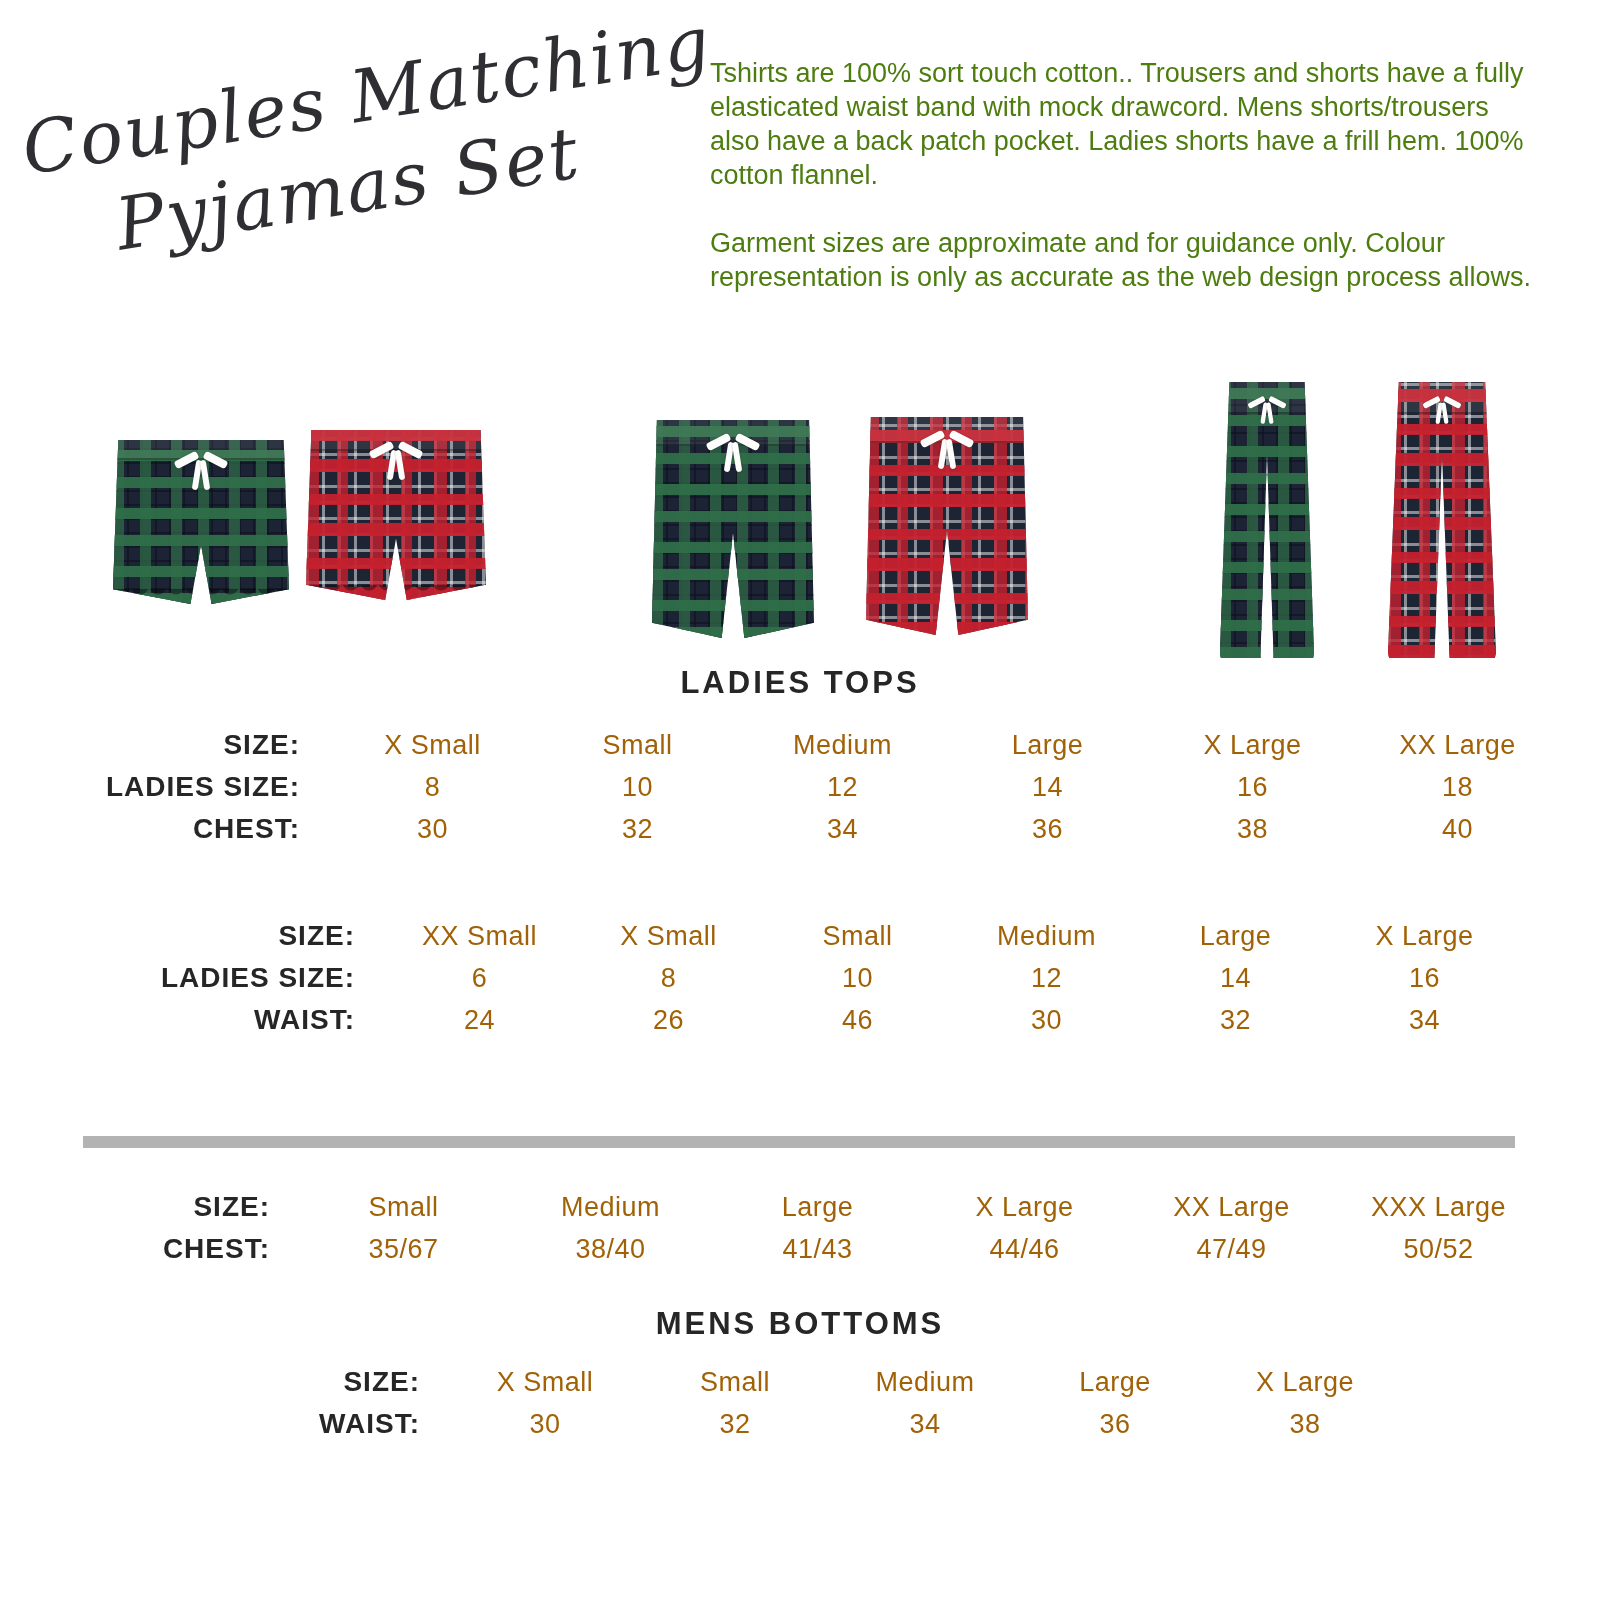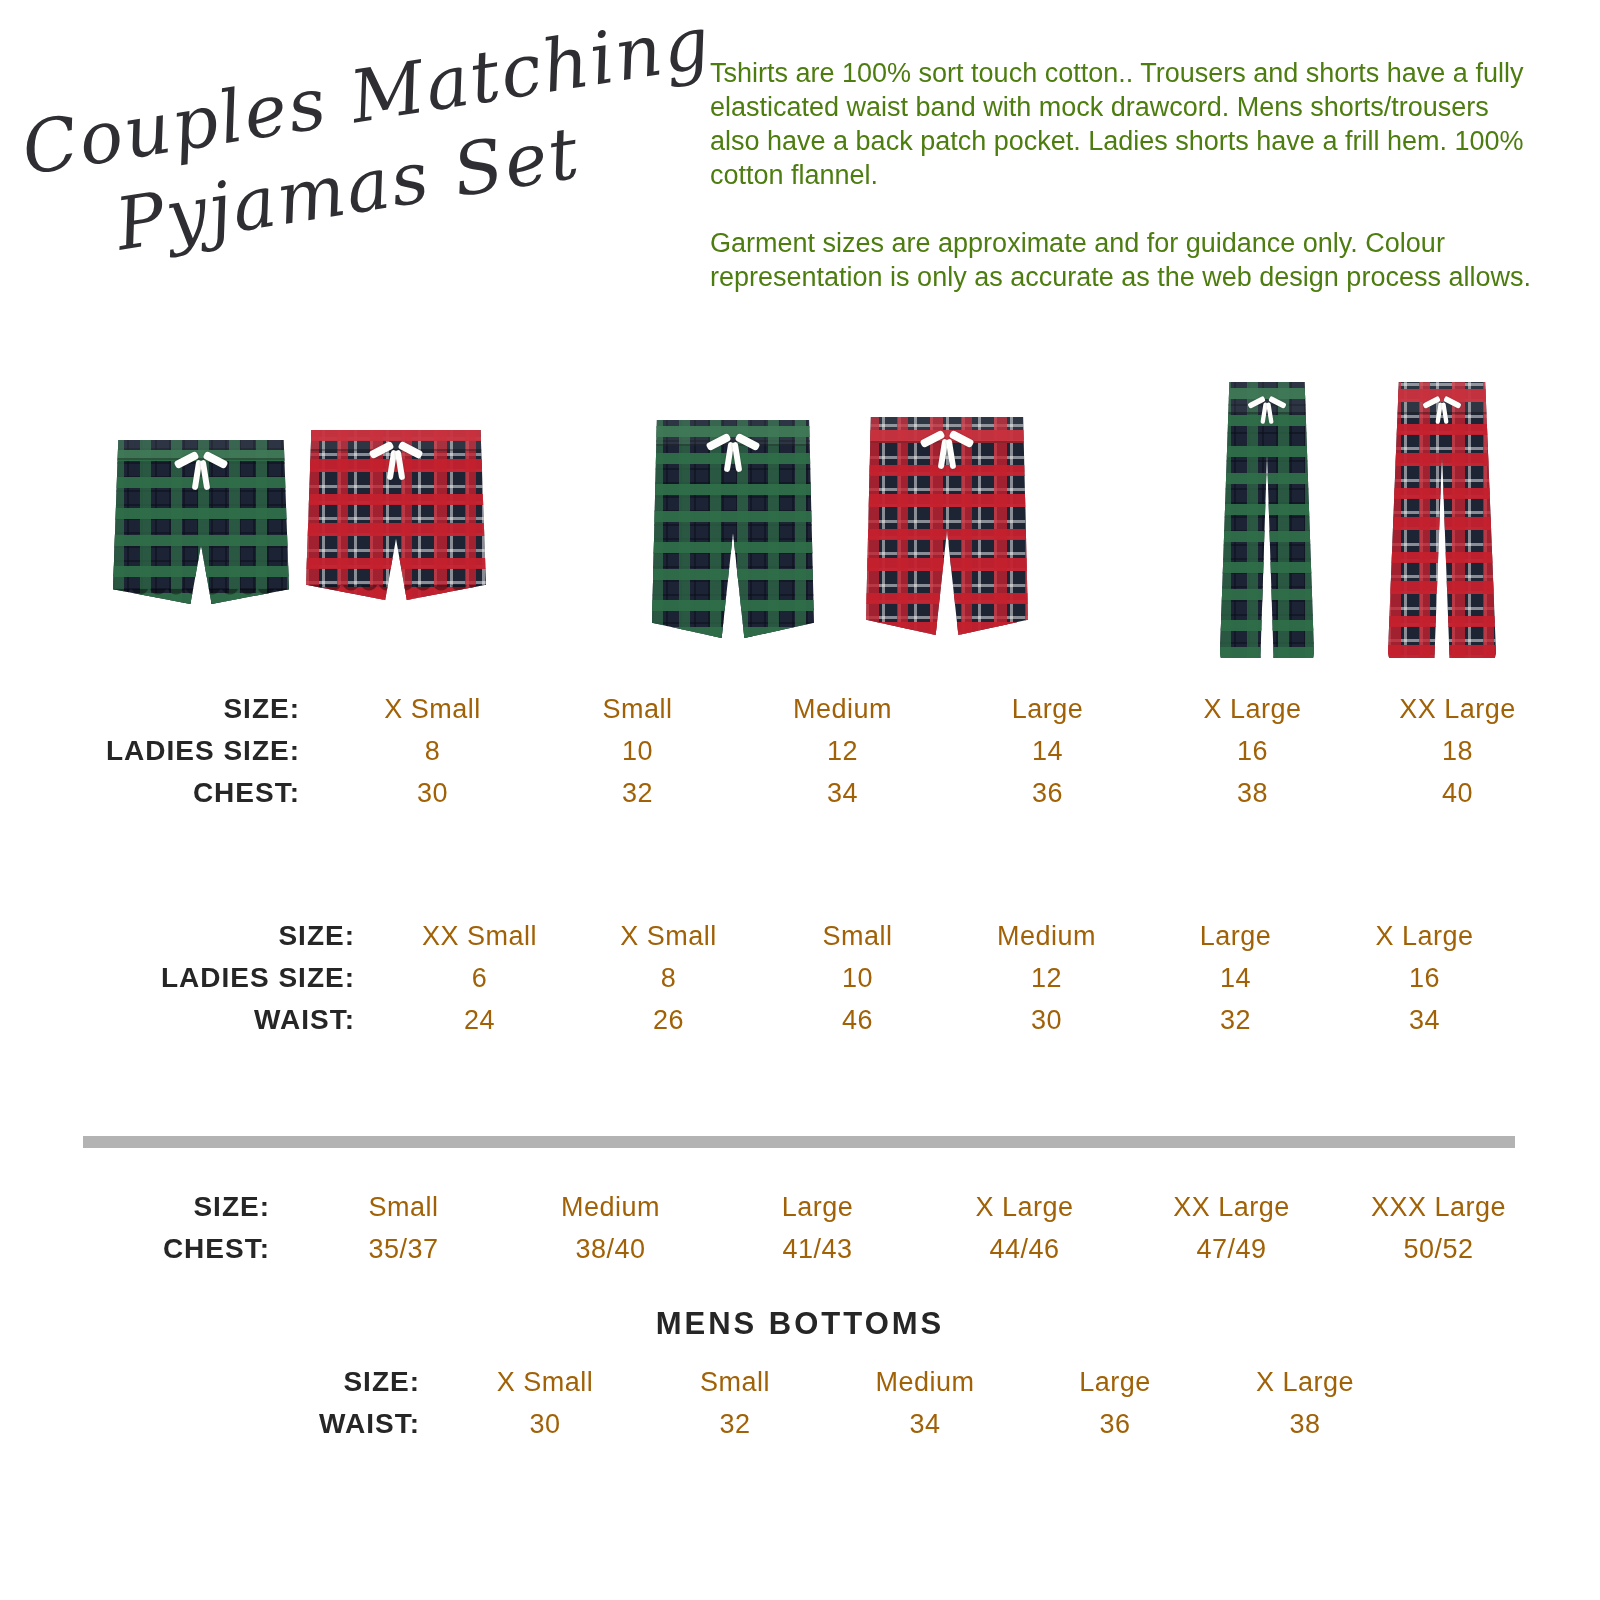--- a/index.html
+++ b/index.html
@@ -149,20 +149,21 @@
   <div class="fabric tartan-red clip-trousers"></div>
   <span class="bow">
       <i class="ll"></i>
       <i class="lr"></i>
       <i class="tl"></i>
       <i class="tr"></i>
     </span>
 </div>
 
 <section class="tbl t-lt">
+  <h2 class="tbl-title">LADIES TOPS</h2>
   <div class="grid">
     <div class="trow">
       <div class="lbl">SIZE:</div>
       <div class="val">X Small</div>
       <div class="val">Small</div>
       <div class="val">Medium</div>
       <div class="val">Large</div>
       <div class="val">X Large</div>
       <div class="val">XX Large</div>
     </div>
@@ -227,21 +228,21 @@
       <div class="lbl">SIZE:</div>
       <div class="val">Small</div>
       <div class="val">Medium</div>
       <div class="val">Large</div>
       <div class="val">X Large</div>
       <div class="val">XX Large</div>
       <div class="val">XXX Large</div>
     </div>
     <div class="trow">
       <div class="lbl">CHEST:</div>
-      <div class="val">35/37</div>
+      <div class="val">35/67</div>
       <div class="val">38/40</div>
       <div class="val">41/43</div>
       <div class="val">44/46</div>
       <div class="val">47/49</div>
       <div class="val">50/52</div>
     </div>
   </div>
 </section>
 
 <section class="tbl t-mb">

